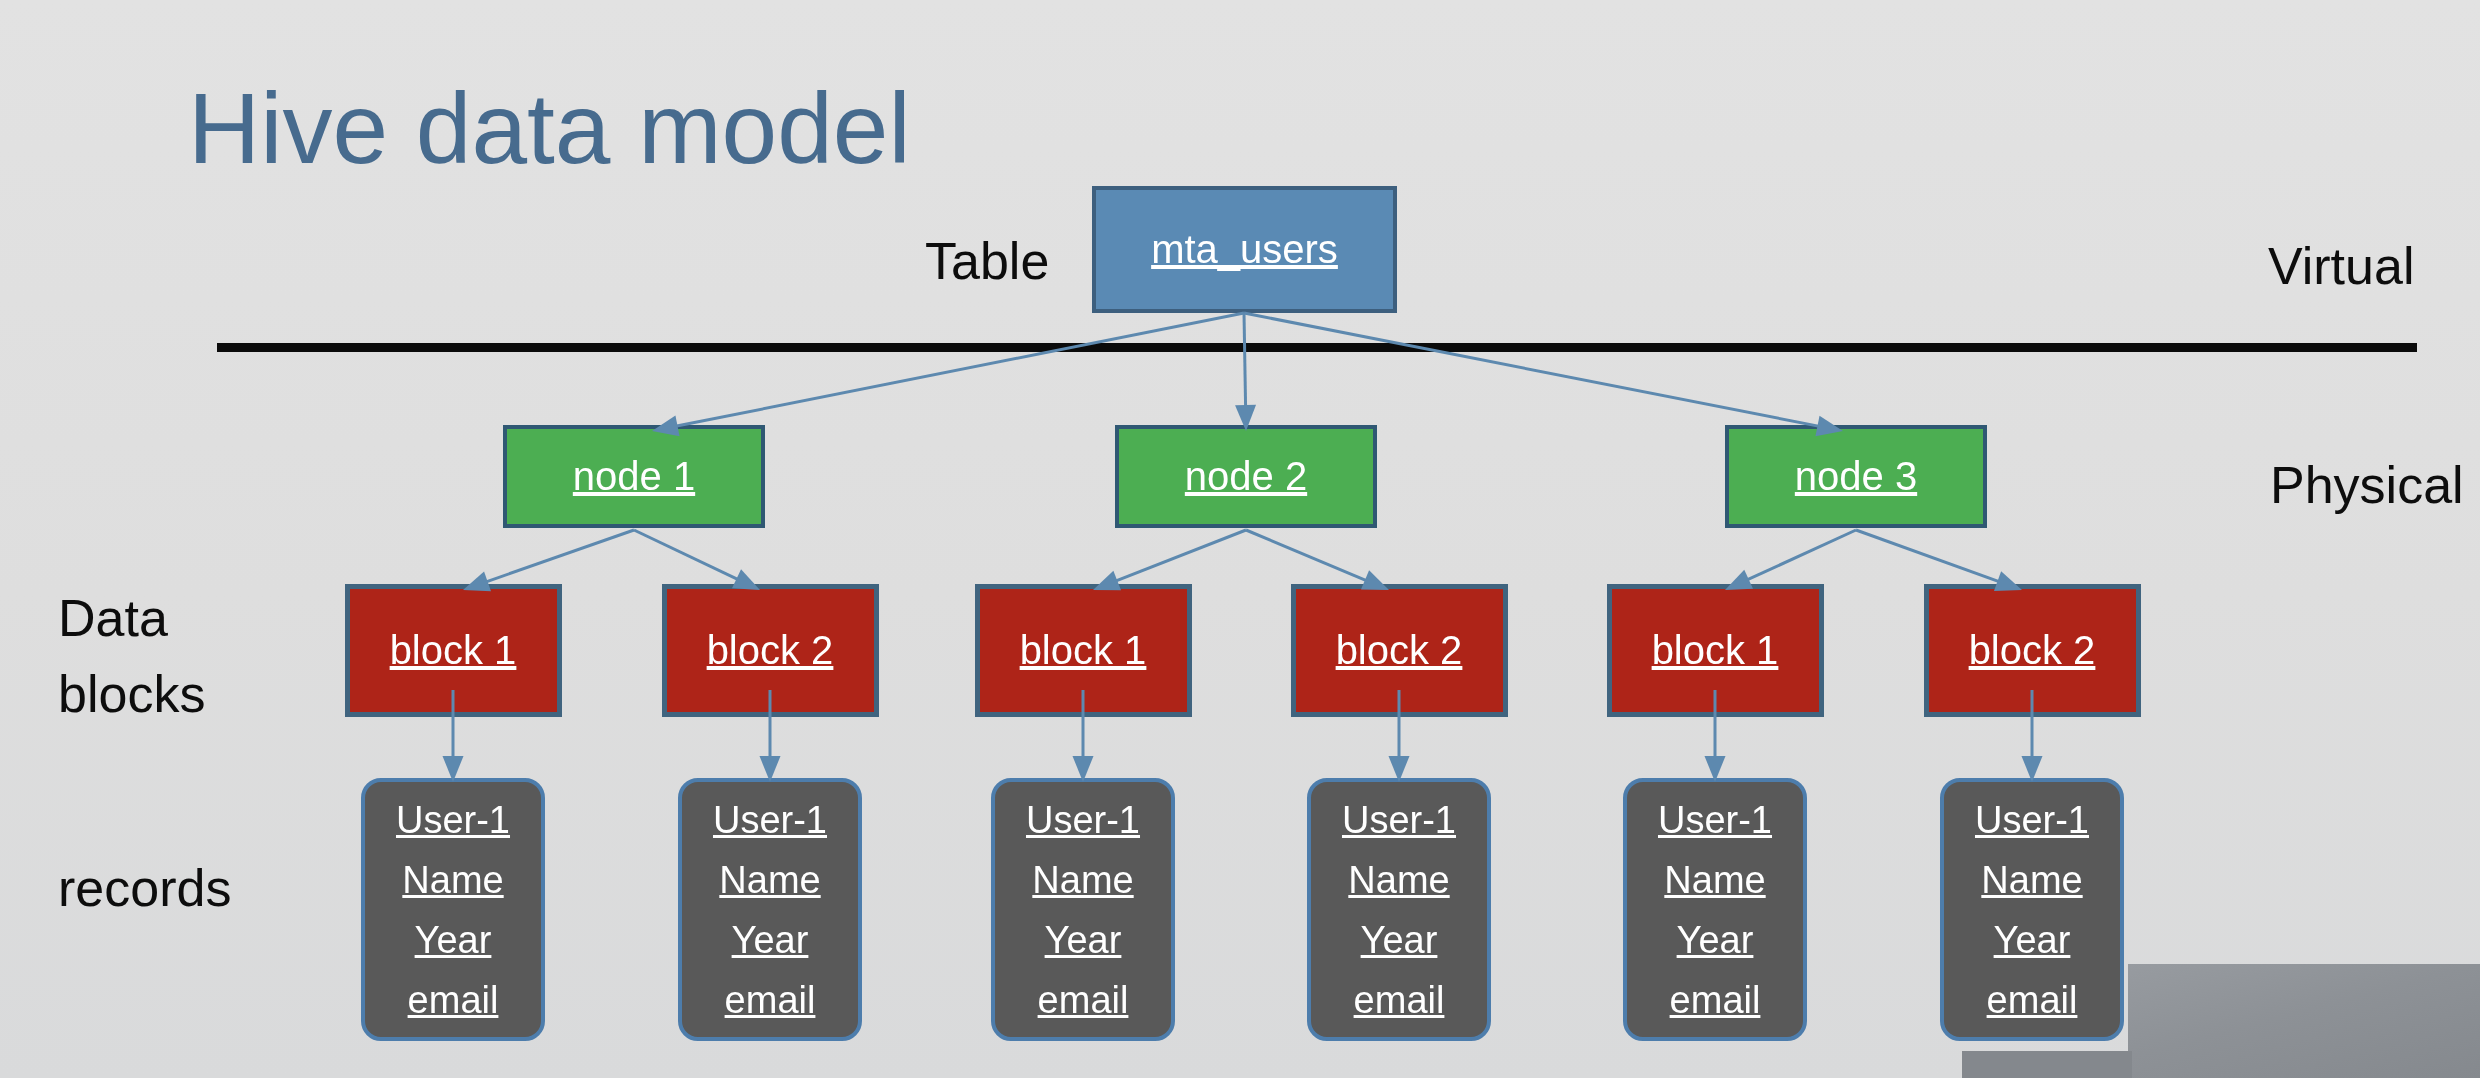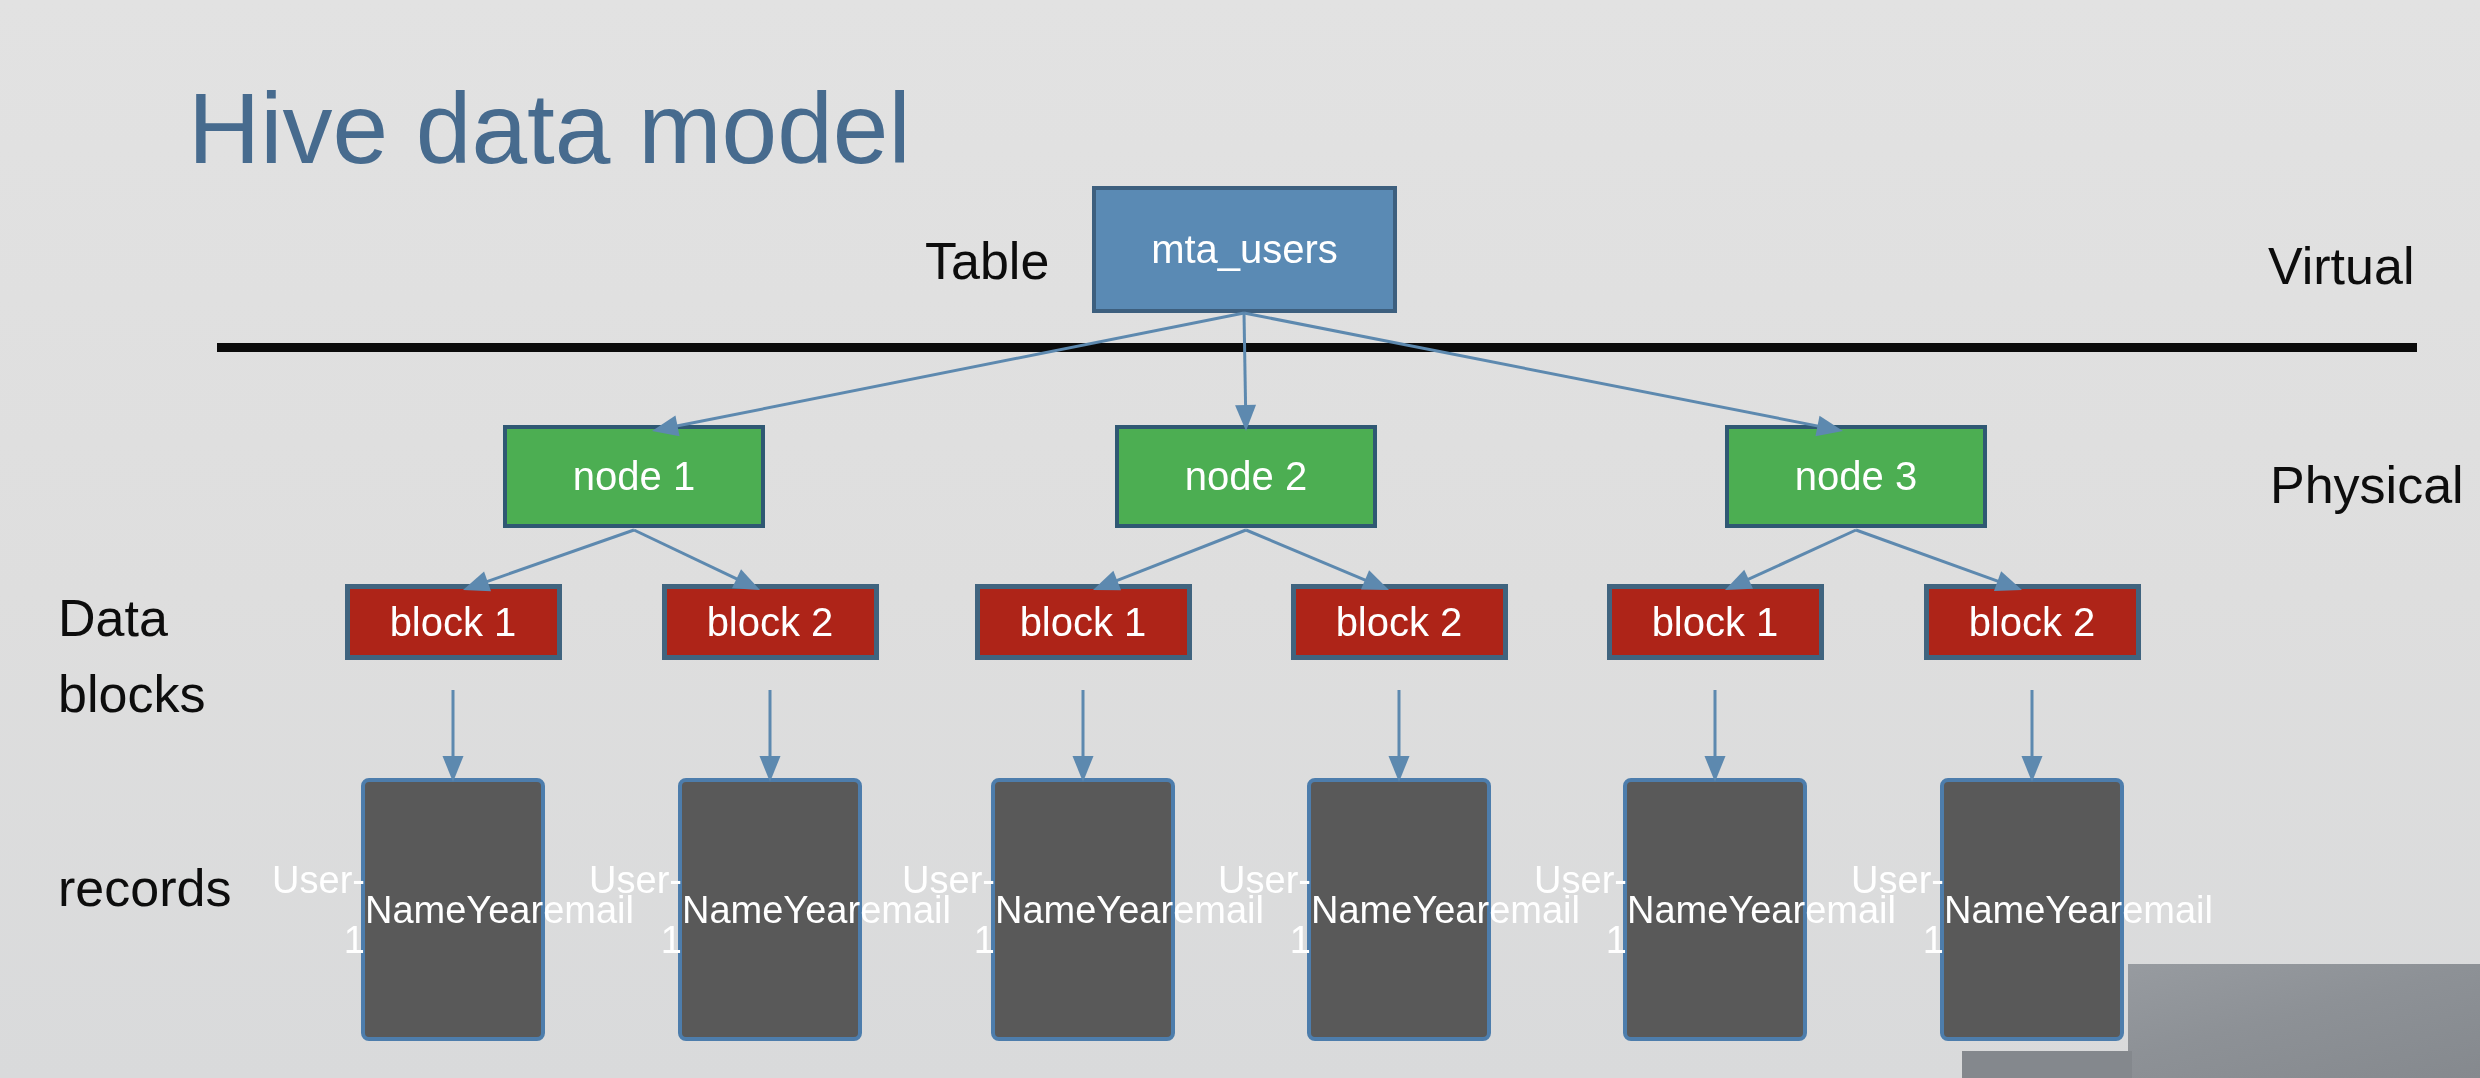--- a/index.html
+++ b/index.html
@@ -19,41 +19,41 @@
     white-space:pre;
   }
   .side-label.two-line { line-height:76px; }
   .divider {
     position:absolute; left:217px; top:343px; width:2200px; height:9px;
     background:var(--divider-color); z-index:1;
   }
   .shape {
     position:absolute; box-sizing:border-box; display:flex;
     align-items:center; justify-content:center;
-    color:var(--box-text); z-index:2; text-align:right;
+    color:var(--box-text); z-index:2; text-align:center;text-decoration:underline;
   }
   .table-box {
     left:1092px; top:186px; width:305px; height:127px;
     background:var(--table-fill); border:4px solid var(--table-border);
     font-size:40px;
   }
   .partition-box {
     top:425px; width:262px; height:103px;
     background:var(--partition-fill); border:4px solid var(--partition-border);
     font-size:40px;
   }
   .block-box {
-    top:584px; width:217px; height:76px;
+    top:584px; width:217px; height:133px;
     background:var(--block-fill); border:5px solid var(--block-border);
     font-size:40px;
   }
   .record-box {
-    top:778px; width:184px; height:263px; border-radius:8px;
+    top:778px; width:184px; height:263px; border-radius:20px;
     background:var(--record-fill); border:4px solid var(--record-border);
-    font-size:38px; line-height:60px; 
+    font-size:38px; line-height:60px; flex-direction:column;
   }
   .connector-layer {
     position:absolute; left:0; top:0; width:2480px; height:1078px;
     z-index:3; pointer-events:none;
   }
   .photo-frag { position:absolute; z-index:0; }
   .photo-frag.main {
     left:2128px; top:964px; width:352px; height:114px;
     background:linear-gradient(165deg,#979ba0 0%,#8d9196 45%,#85898e 100%);
   }

